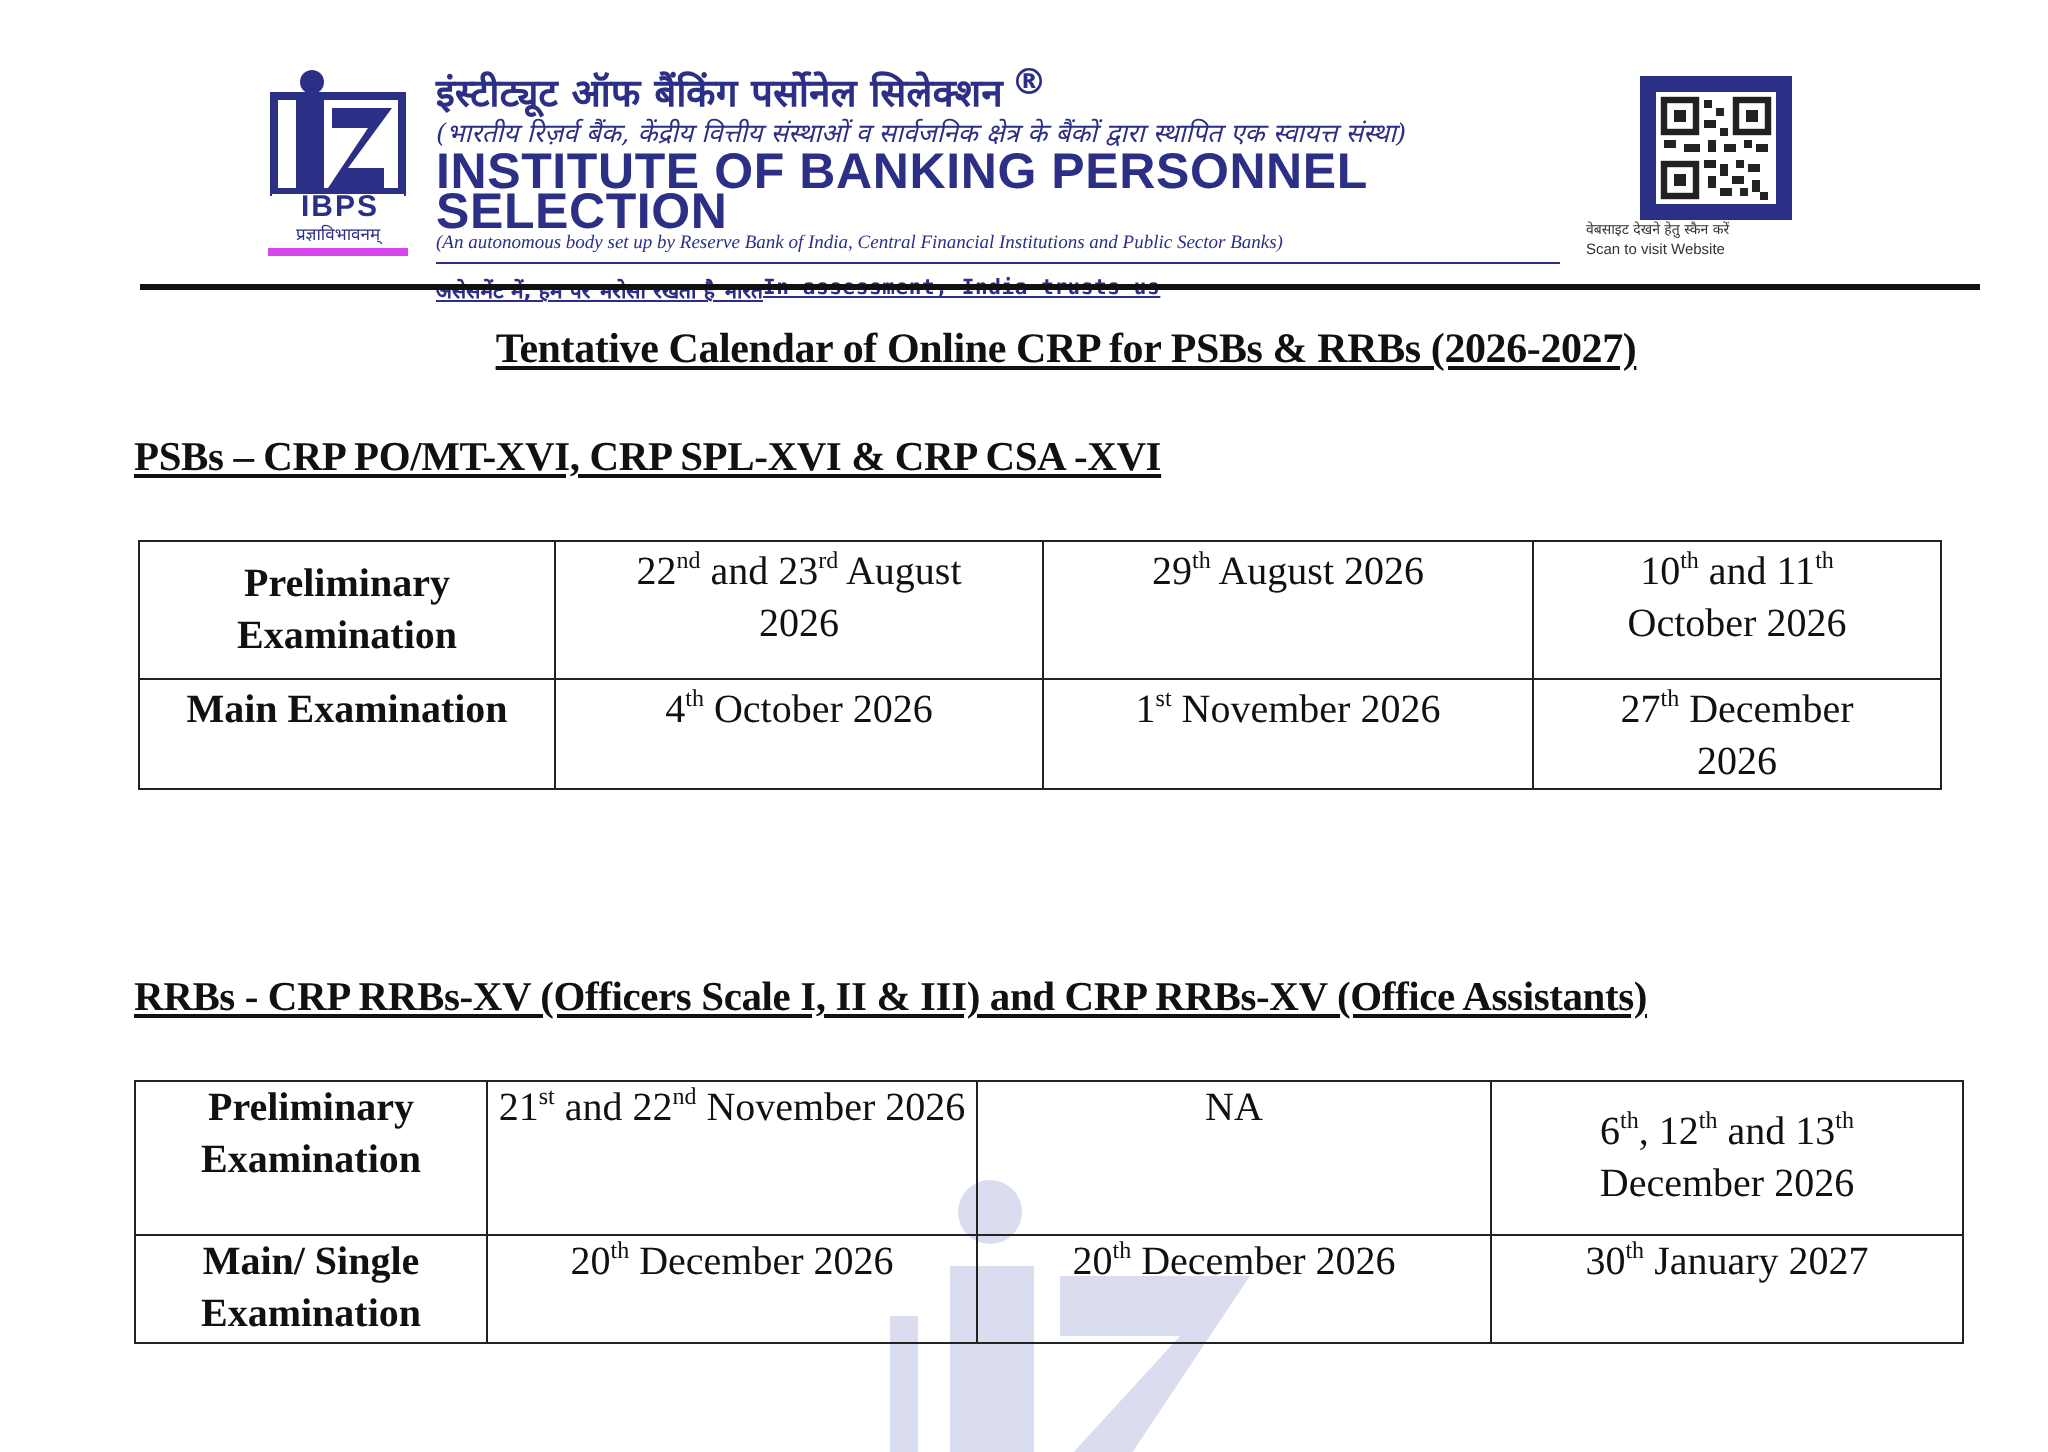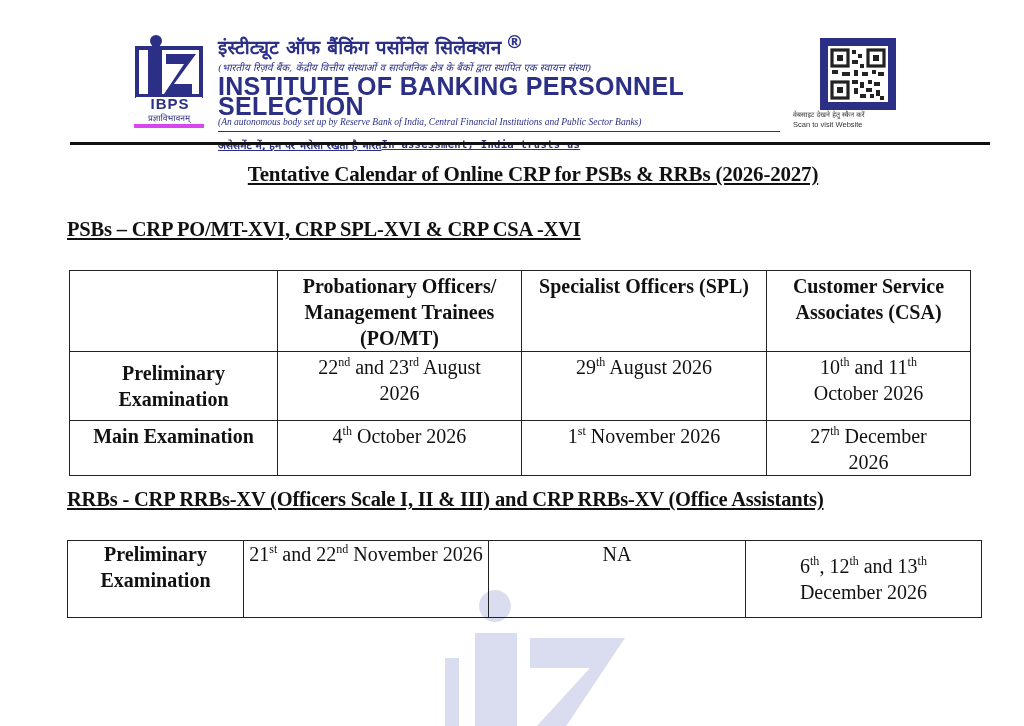--- a/index.html
+++ b/index.html
@@ -7,21 +7,21 @@
   body { position: relative; font-family: "Liberation Serif", "DejaVu Serif", serif; color: #111; }
 
   
   .logo { position: absolute; left: 134px; top: 34px; width: 70px; height: 96px; }
   .logo svg { display: block; }
   .logo-tag { position: absolute; left: 0; top: 79px; width: 70px; font-family: "DejaVu Sans", sans-serif; font-size: 8.5px; color: #2b2f86; text-align: center; border-bottom: 4px solid #d946ef; line-height: 11px; }
 
   .hdr { position: absolute; left: 218px; top: 30px; width: 560px; color: #2b2f86; }
   .hdr-hindi { font-family: "DejaVu Sans", sans-serif; font-size: 19px; font-weight: bold; line-height: 24px; letter-spacing: 0.2px; }
   .hdr-hindi .reg { font-size: 18px; vertical-align: 6px; margin-left: 4px; }
-  .hdr-hindi-sub { font-family: "DejaVu Serif", serif; font-style: italic; font-size: 10px; line-height: 14px; margin-top: 2px; }
+  .hdr-hindi-sub { font-family: "DejaVu Serif", serif; font-style: italic; font-size: 13px; line-height: 14px; margin-top: 2px; }
   .hdr-en { font-family: "Liberation Sans", sans-serif; font-weight: bold; font-size: 25px; line-height: 20px; letter-spacing: 0.3px; margin-top: 1px; }
   .hdr-en-sub { font-family: "Liberation Serif", serif; font-style: italic; font-size: 9.5px; line-height: 12px; border-bottom: 1.5px solid #2b2f86; padding-bottom: 3px; width: 562px; }
   .hdr-bottom { display: flex; justify-content: flex-start; margin-top: 6px; width: 560px; }
   .hdr-tag-hi { font-family: "DejaVu Sans", sans-serif; font-size: 10.5px; font-weight: bold; text-decoration: underline; }
   .hdr-tag-en { font-family: "DejaVu Sans Mono", monospace; font-size: 10.5px; font-weight: bold; text-decoration: underline; letter-spacing: 0.3px; }
 
   .qr { position: absolute; left: 820px; top: 38px; width: 76px; height: 72px; background: #2b2f86; padding: 8px; }
   .qr-inner { width: 60px; height: 56px; background: #fff; }
   .qr-cap { position: absolute; left: 793px; top: 111px; width: 130px; text-align: left; color: #333; }
   .qr-cap-hi { font-family: "DejaVu Sans", sans-serif; font-size: 7px; line-height: 9px; }
@@ -138,26 +138,20 @@
 <div class="sec-title sec1">PSBs – CRP PO/MT-XVI, CRP SPL-XVI &amp; CRP CSA -XVI</div>
 
 <table class="t1">
   <colgroup>
       <col class="c0">
       <col class="c1">
       <col class="c2">
       <col class="c3">
     </colgroup>
   <tbody>
-      <tr class="r0">
-    <th></th>
-    <th>Probationary Officers/ Management Trainees (PO/MT)</th>
-    <th>Specialist Officers (SPL)</th>
-    <th>Customer Service Associates (CSA)</th>
-  </tr>
   <tr class="r1">
     <td class="rowhead" style="padding:8px 30px 0;">Preliminary Examination</td>
     <td style="padding:2px 22px 0;">22<sup>nd</sup> and 23<sup>rd</sup> August 2026</td>
     <td>29<sup>th</sup> August 2026</td>
     <td style="padding:2px 30px 0;">10<sup>th</sup> and 11<sup>th</sup> October 2026</td>
   </tr>
   <tr class="r2">
     <td class="rowhead">Main Examination</td>
     <td>4<sup>th</sup> October 2026</td>
     <td>1<sup>st</sup> November 2026</td>
@@ -175,14 +169,20 @@
       <col class="c2">
       <col class="c3">
     </colgroup>
   <tbody>
   <tr class="r1">
     <td class="rowhead" style="padding:0 20px;">Preliminary Examination</td>
     <td>21<sup>st</sup> and 22<sup>nd</sup> November 2026</td>
     <td>NA</td>
     <td style="padding:12px 36px;text-align:center;">6<sup>th</sup>, 12<sup>th</sup> and 13<sup>th</sup> December 2026</td>
   </tr>
+  <tr class="r2">
+    <td class="rowhead" style="padding:0 20px;">Main/ Single Examination</td>
+    <td>20<sup>th</sup> December 2026</td>
+    <td>20<sup>th</sup> December 2026</td>
+    <td>30<sup>th</sup> January 2027</td>
+  </tr>
 </tbody>
   </table>
 
 </body></html>

